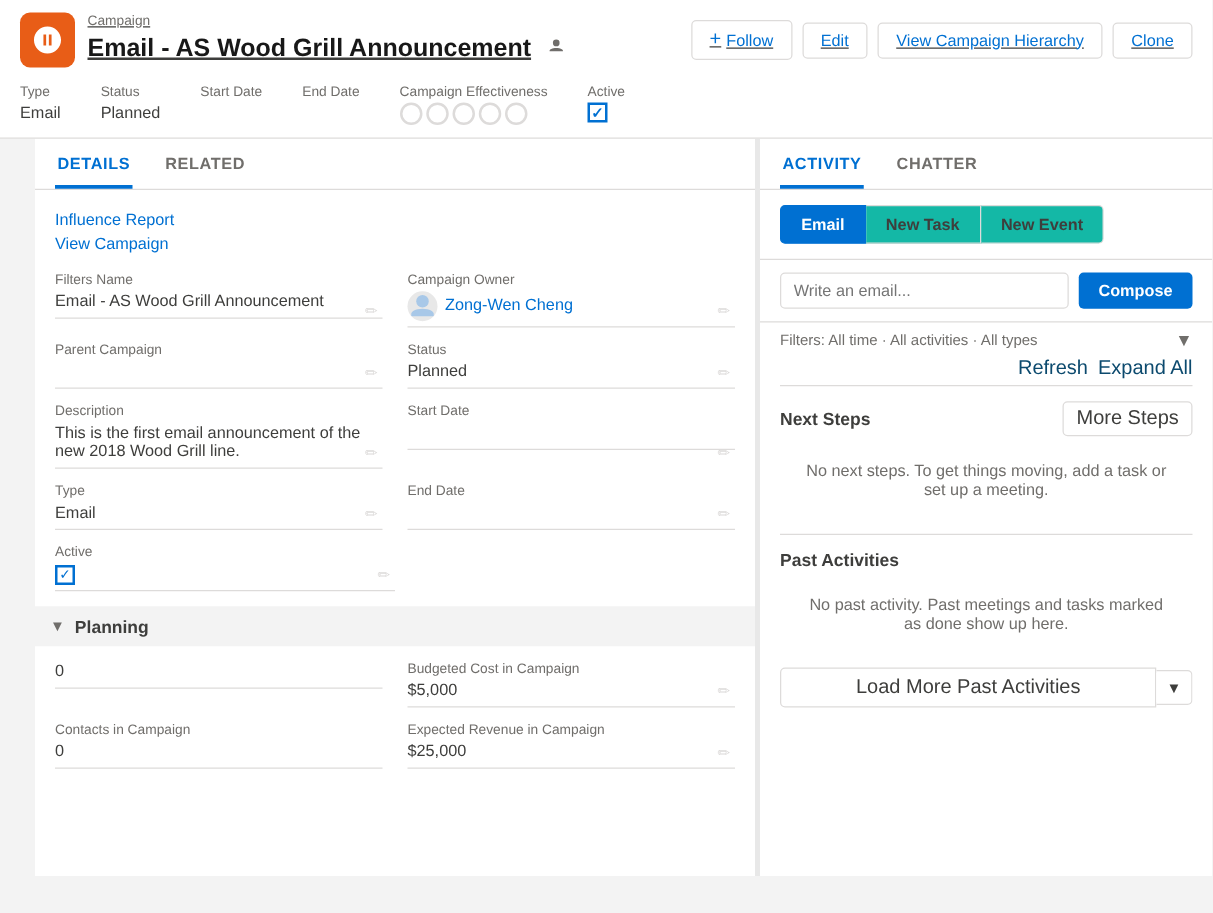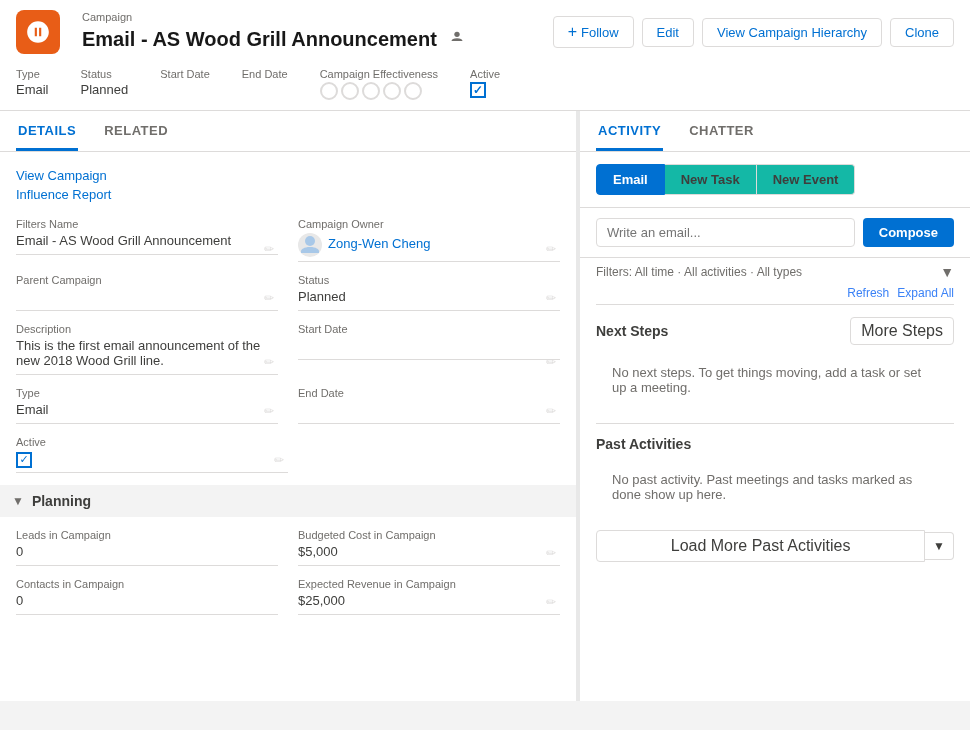--- a/index.html
+++ b/index.html
@@ -8,21 +8,22 @@
     
     .page-header {
       background: #fff;
       border-bottom: 1px solid #dddbda;
       padding: 0 16px;
     }
     .header-top {
       display: flex;
       align-items: center;
       padding: 10px 0 8px 0;
-      gap: 22px;
+      gap: 10px;
+      text-decoration: underline;
     }
     .header-icon {
       width: 44px; height: 44px;
       background: #e85d17;
       border-radius: 8px;
       display: flex; align-items: center; justify-content: center;
       flex-shrink: 0;
     }
     .header-icon svg { width: 26px; height: 26px; fill: white; }
     .header-title-group { flex: 1; }
@@ -69,20 +70,21 @@
 
     
     .meta-checkbox { width: 16px; height: 16px; border: 2px solid #0070d2; display: flex; align-items: center; justify-content: center; }
     .meta-checkbox .check { color: #0070d2; font-size: 12px; font-weight: bold; }
 
     
     .main-layout {
       display: flex;
       height: calc(730px - 140px);
       overflow: hidden;
+      padding-left: 28px;
     }
 
     
     .left-panel {
       width: 580px;
       background: white;
       border-right: 4px solid #e8e8e8;
       display: flex;
       flex-direction: column;
       overflow: hidden;
@@ -192,21 +194,21 @@
     }
 
     .filters-row {
       display: flex; align-items: center; justify-content: space-between;
       padding: 6px 16px;
       font-size: 12px;
       color: #706e6b;
     }
     .filter-funnel { font-size: 14px; color: #706e6b; cursor: pointer; margin-left: 4px; }
     .refresh-links { display: flex; gap: 8px; justify-content: flex-end; padding: 0 16px 4px; }
-    .refresh-link { color: #3b82f6; font-size: 12px; cursor: pointer; text-decoration: none; }
+    .refresh-link { color: #0c4a6e; font-size: 16px; cursor: pointer; text-decoration: none; }
 
     .right-content { flex: 1; overflow-y: auto; padding: 0; }
 
     .activity-section { padding: 12px 16px; }
     .activity-section-header {
       display: flex; align-items: center; justify-content: space-between;
       margin-bottom: 12px;
       gap: 33px;
     }
     .activity-section-title {
@@ -219,21 +221,21 @@
       background: white;
       color: #3e3e3c;
       font-size: 16px;
       padding: 4px 10px;
       border-radius: 4px;
       cursor: pointer;
     }
     .empty-state {
       font-size: 13px;
       color: #706e6b;
-      text-align: left;
+      text-align: center;
       padding: 8px 16px 16px;
     }
 
     .load-more-row {
       display: flex; align-items: center;
       padding: 0 16px 16px;
       gap: 0;
     }
     .load-more-btn {
       border: 1px solid #dddbda;
@@ -329,22 +331,22 @@
 <div class="main-layout">
 
   <div class="left-panel">
     <div class="tabs-bar">
       <div class="tab active">DETAILS</div>
       <div class="tab">RELATED</div>
     </div>
     <div class="left-content">
 
       <div style="margin-bottom:16px;">
+        <a class="link-blue">Influence Report</a>
         <a class="link-blue">View Campaign</a>
-        <a class="link-blue">Influence Report</a>
       </div>
 
       <div class="field-group">
         <div class="field-item">
           <div class="field-label">Filters Name</div>
           <div class="field-value">Email - AS Wood Grill Announcement</div>
           <span class="field-edit-icon">✏</span>
         </div>
         <div class="field-item">
           <div class="field-label">Campaign Owner</div>
@@ -412,21 +414,20 @@
         <span class="field-edit-icon">✏</span>
       </div>
 
       <div class="section-header">
         <span class="chevron">▼</span>
         <span class="section-title">Planning</span>
       </div>
 
       <div class="field-group">
         <div class="field-item">
-          <div class="field-label">Leads in Campaign</div>
           <div class="field-value">0</div>
         </div>
         <div class="field-item">
           <div class="field-label">Budgeted Cost in Campaign</div>
           <div class="field-value">$5,000</div>
           <span class="field-edit-icon">✏</span>
         </div>
       </div>
 
       <div class="field-group">

